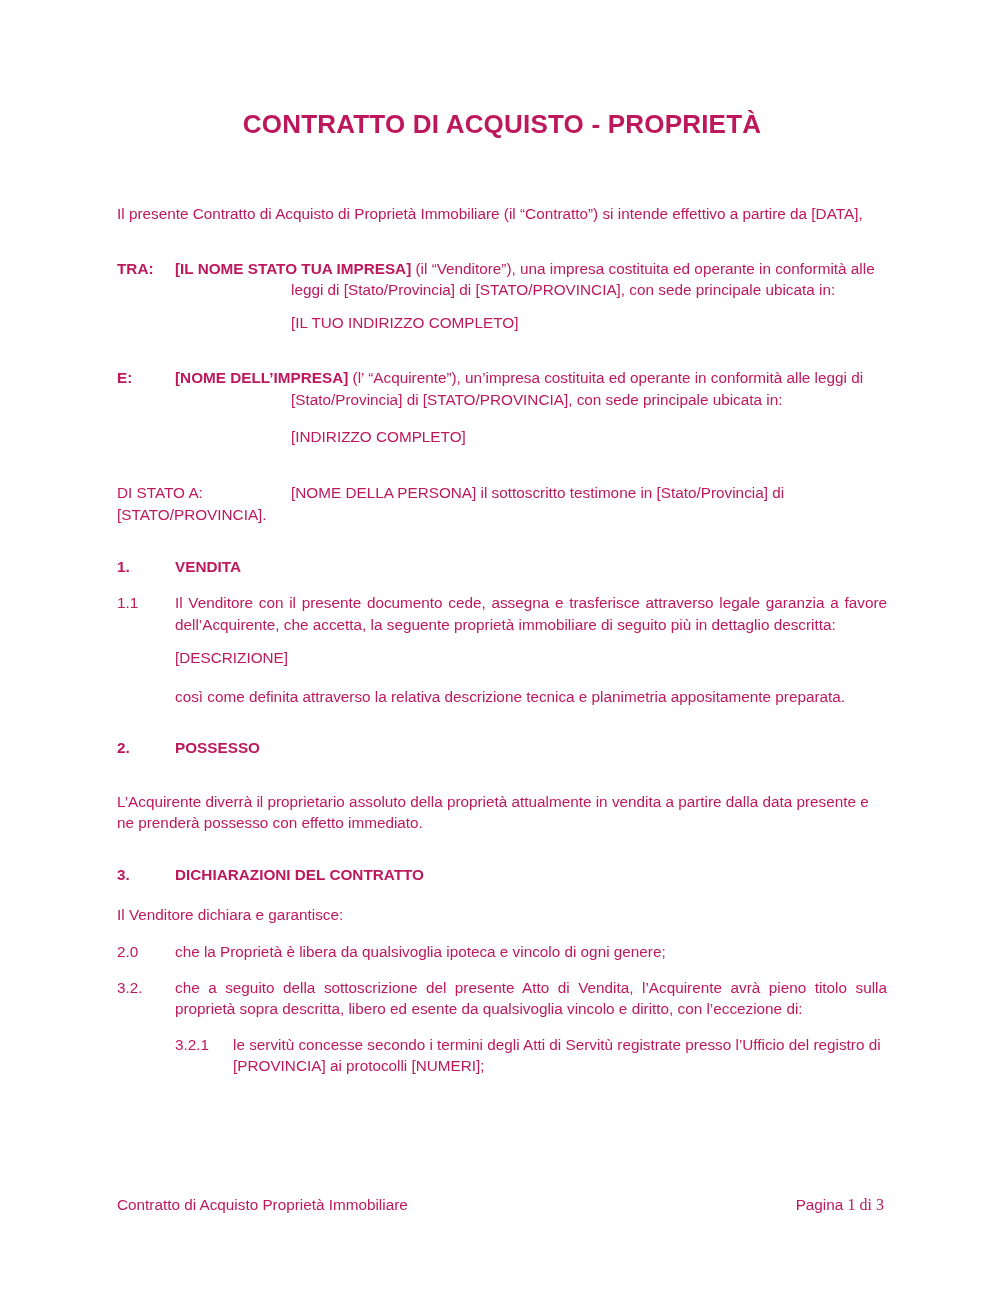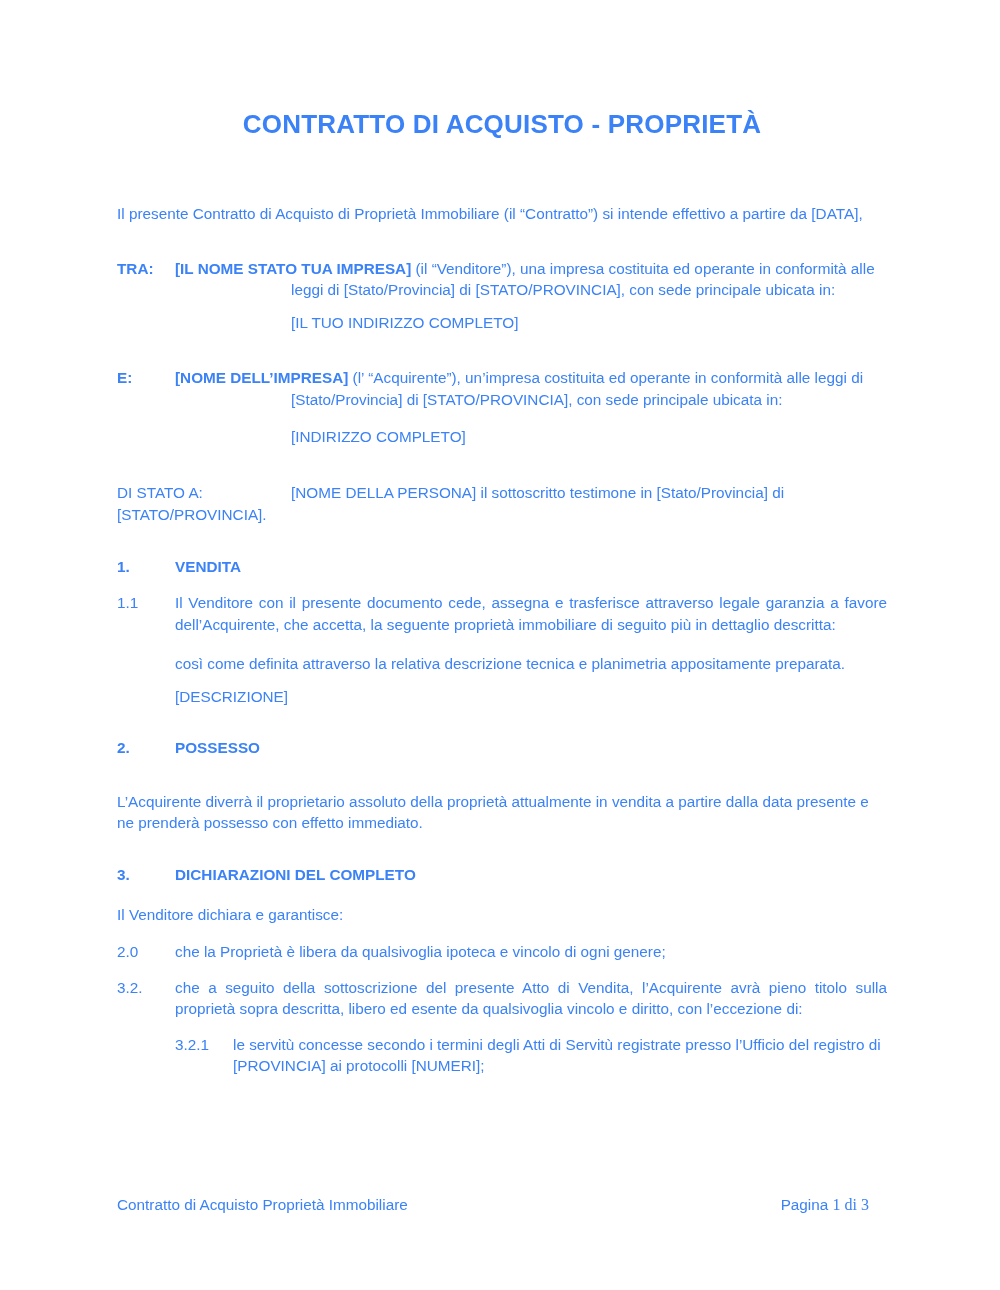--- a/index.html
+++ b/index.html
@@ -5,21 +5,21 @@
   html, body {
     margin: 0;
     padding: 0;
     background: #ffffff;
   }
   .doc-page {
     position: relative;
     width: 1000px;
     height: 1290px;
     background: #ffffff;
-    color: #3b82f6;
+    color: #be185d;
     font-family: "Liberation Sans", "DejaVu Sans", sans-serif;
     font-size: 15.3px;
     line-height: 21.5px;
     box-sizing: border-box;
     overflow: hidden;
   }
   .content {
     padding: 108px 113px 0 117px; 
   }
   .doc-title {
@@ -43,21 +43,21 @@
 
   .tab58  { display: inline-block; width: 58px;  text-indent: 0; }
   .tab174 { display: inline-block; width: 174px; text-indent: 0; }
 
   .ind174 { margin-left: 174px; }
   .ind58  { margin-left: 58px; }
 
   .footer {
     position: absolute;
     left: 117px;
-    right: 131px;
+    right: 116px;
     top: 1194px;
     display: flex;
     justify-content: space-between;
     align-items: baseline;
   }
   .page-num {
     font-family: "Liberation Serif", "DejaVu Serif", serif;
     font-size: 16px;
     text-align: center;
   }
@@ -79,29 +79,29 @@
     <p class="hang174" style="margin-top:33.5px"><span class="tab58 b">E:</span><span class="b">[NOME DELL’IMPRESA]</span><span> (l’ “Acquirente”), un’impresa costituita ed operante in conformità alle leggi di [Stato/Provincia] di [STATO/PROVINCIA], con sede principale ubicata in:</span></p>
 
     <p class="ind174" style="margin-top:16px">[INDIRIZZO COMPLETO]</p>
 
     <p style="margin-top:34.5px"><span class="tab174">DI STATO A:</span><span>[NOME DELLA PERSONA] il sottoscritto testimone in [Stato/Provincia] di [STATO/PROVINCIA].</span></p>
 
     <p class="hang58" style="margin-top:31px"><span class="tab58 b">1.</span><span class="b">VENDITA</span></p>
 
     <p class="hang58 justify" style="margin-top:14.5px"><span class="tab58">1.1</span><span>Il Venditore con il presente documento cede, assegna e trasferisce attraverso legale garanzia a favore dell’Acquirente, che accetta, la seguente proprietà immobiliare di seguito più in dettaglio descritta:</span></p>
 
+    <p class="ind58" style="margin-top:11.5px">[DESCRIZIONE]</p>
+
     <p class="ind58" style="margin-top:17.5px">così come definita attraverso la relativa descrizione tecnica e planimetria appositamente preparata.</p>
-
-    <p class="ind58" style="margin-top:11.5px">[DESCRIZIONE]</p>
 
     <p class="hang58" style="margin-top:30px"><span class="tab58 b">2.</span><span class="b">POSSESSO</span></p>
 
     <p style="margin-top:32px">L’Acquirente diverrà il proprietario assoluto della proprietà attualmente in vendita a partire dalla data presente e ne prenderà possesso con effetto immediato.</p>
 
-    <p class="hang58" style="margin-top:30px"><span class="tab58 b">3.</span><span class="b">DICHIARAZIONI DEL COMPLETO</span></p>
+    <p class="hang58" style="margin-top:30px"><span class="tab58 b">3.</span><span class="b">DICHIARAZIONI DEL CONTRATTO</span></p>
 
     <p style="margin-top:18.5px">Il Venditore dichiara e garantisce:</p>
 
     <p class="hang58" style="margin-top:15.5px"><span class="tab58">2.0</span><span>che la Proprietà è libera da qualsivoglia ipoteca e vincolo di ogni genere;</span></p>
 
     <p class="hang58 justify" style="margin-top:14.5px"><span class="tab58">3.2.</span><span>che a seguito della sottoscrizione del presente Atto di Vendita, l’Acquirente avrà pieno titolo sulla proprietà sopra descritta, libero ed esente da qualsivoglia vincolo e diritto, con l’eccezione di:</span></p>
 
     <p class="hang116" style="margin-top:14px"><span class="tab58">3.2.1</span><span>le servitù concesse secondo i termini degli Atti di Servitù registrate presso l’Ufficio del registro di [PROVINCIA] ai protocolli [NUMERI];</span></p>
 
   </div>

